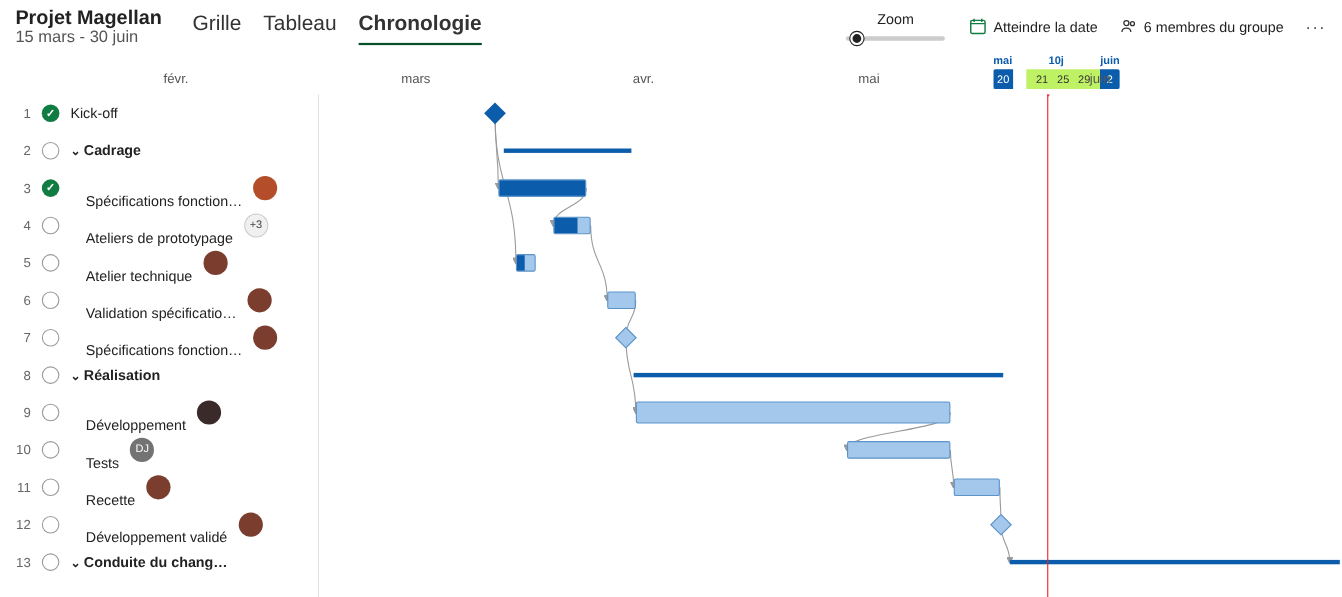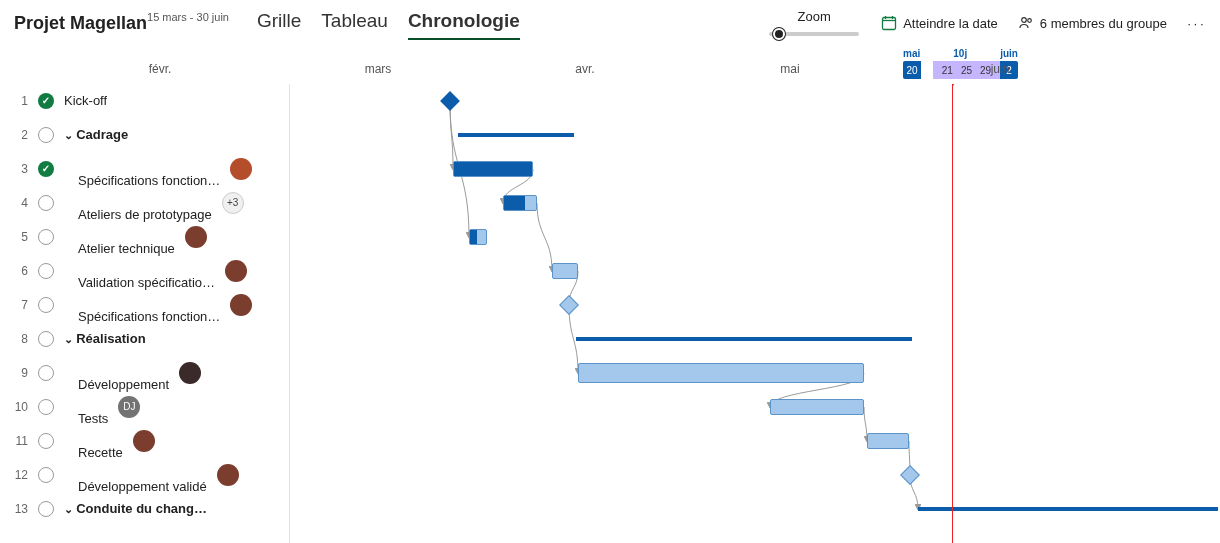--- a/index.html
+++ b/index.html
@@ -1,41 +1,41 @@
 <!DOCTYPE html>
 <html><head>
 <meta charset="utf-8">
 <style>
   * { box-sizing: border-box; }
   html, body { margin: 0; padding: 0; font-family: "Segoe UI", Arial, sans-serif; font-size: 13px; color: #222; background: #fff; }
   body { width: 1220px; height: 543px; overflow: hidden; position: relative; }
 
   .header { display: flex; align-items: center; padding: 6px 14px 2px 14px; gap: 18px; }
-  .title-block { display: flex; }
+  .title-block { display: flex; flex-direction: column; }
   .project-title { font-size: 18px; font-weight: 600; }
-  .date-range { font-size: 11px; color: #555; margin-top: -2px; }
+  .date-range { font-size: 15px; color: #555; margin-top: -2px; }
   .view-tabs { display: flex; gap: 20px; margin-left: 10px; }
   .view-tab { font-size: 19px; color: #333; padding: 4px 0 6px 0; cursor: pointer; border-bottom: 2px solid transparent; }
   .view-tab.active { font-weight: 600; border-bottom-color: #064f28; }
   .header-right { margin-left: auto; display: flex; align-items: center; gap: 20px; }
   .zoom-group { display: flex; align-items: center; gap: 6px; flex-direction: column; }
   .zoom-group input[type=range] { width: 90px; }
   .hdr-btn { display: flex; align-items: center; gap: 6px; cursor: pointer; font-size: 13px; }
   .hdr-btn svg, .hdr-btn .icon { width: 16px; height: 16px; }
   .ellipsis { letter-spacing: 2px; }
 
   
   .ruler-wrap { position: relative; height: 34px; margin-top: 8px; padding-left: 32px; }
   .month-label { position: absolute; top: 12px; font-size: 12px; color: #555; transform: translateX(-50%); }
   .minimap { position: absolute; top: -2px; left: 903px; width: 115px; }
   .minimap .mm-months { display:flex; justify-content: space-between; font-size: 10px; color:#0b5cab; font-weight:600; }
   .minimap .mm-bar { margin-top:2px; display:flex; align-items:center; height:18px; background:#fff; border-radius:2px; overflow:hidden; position:relative; }
   .minimap .mm-bar .seg { height:30px; display:flex; align-items:center; justify-content:center; font-size:10px; }
   .minimap .mm-bar .seg.edge { background:#0b5cab; color:#fff; width:18px; }
-  .minimap .mm-bar .seg.mid { background:#c4b5fd; color:#333; flex:1; gap:8px; display:flex; justify-content:center;margin-left:12px; }
+  .minimap .mm-bar .seg.mid { background:#bef264; color:#333; flex:1; gap:8px; display:flex; justify-content:center;margin-left:12px; }
 
   .content { display:flex; height: calc(100% - 78px); position:relative; }
   .left-col { width: 290px; border-right: 1px solid #e2e2e2; overflow:hidden; }
   .task-row { display:flex; align-items:center; height:34px; padding-left:10px; gap:10px; border-bottom:1px solid transparent; }
   .row-num { width:18px; text-align:right; font-size:12px; color:#666; }
   .status-circle { width:16px; height:16px; border-radius:50%; border:1.5px solid #9a9a9a; display:flex; align-items:center; justify-content:center; flex-shrink:0; }
   .status-circle.check { border:none; background:#107c41; color:#fff; }
   .status-circle.check::after { content:"✓"; font-size:10px; font-weight:bold; }
   .task-name { font-size:13px; white-space:nowrap; overflow:hidden; text-overflow:ellipsis; max-width:150px; }
   .task-name.parent::before { content:"⌄"; display:inline-block; margin-right:3px; font-size:11px; }

